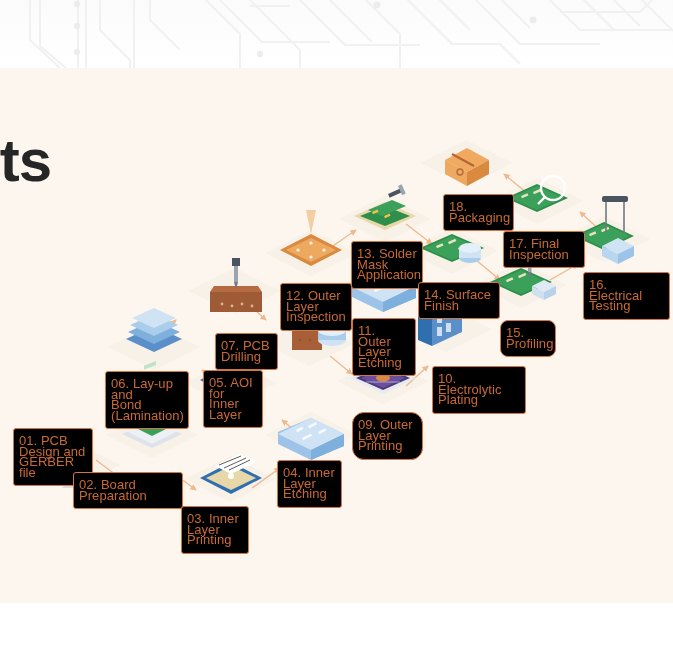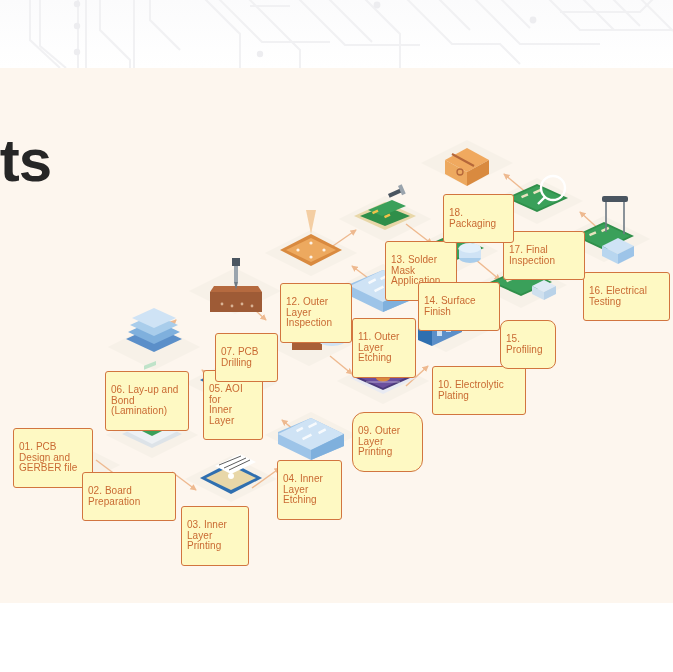--- a/index.html
+++ b/index.html
@@ -25,23 +25,23 @@
     color:#262626;line-height:1;white-space:nowrap;
   }
 
   
   .diagram{position:absolute;left:0;top:68px;width:673px;height:535px;}
   .diagram svg{position:absolute;left:0;top:0;}
 
   
   .chip{
     position:absolute;box-sizing:border-box;
-    background:#fef9c3;border:1px solid #d2753f;border-radius:3px;
-    color:#c96a33;font-size:10px;line-height:10.5px;
-    padding:13px 5px;white-space:pre-line;
+    background:#000000;border:1px solid #d2753f;border-radius:3px;
+    color:#c96a33;font-size:13px;line-height:10.5px;
+    padding:7px 5px;white-space:pre-line;
     letter-spacing:.05px;
   }
 </style>
 </head>
 <body>
 
 <div id="stage">
 
   <div class="band-top">
     <svg class="circuit" viewBox="0 0 673 68" width="673" height="68">
@@ -349,38 +349,38 @@
         <polygon points="467,80 489,92 467,104 445,92" fill="#f0a95f"></polygon>
         <polygon points="467,104 489,92 489,106 467,118" fill="#d98a3f"></polygon>
         <polygon points="445,92 467,104 467,118 445,106" fill="#eda95f"></polygon>
         <path d="M452,86 L474,98" stroke="#b5673a" stroke-width="2.2" fill="none"></path>
         <circle cx="460" cy="104" r="3" fill="none" stroke="#b5673a" stroke-width="1.3"></circle>
       </g>
     </svg>
 
     <div class="chip" style="left:5px;top:360px;width:80px;margin-left:8px;">01. PCB Design and
 GERBER file</div>
-    <div class="chip" style="left:82px;top:404px;width:94px;">02. Board Preparation</div>
+    <div class="chip" style="left:73px;top:404px;width:110px;">02. Board Preparation</div>
     <div class="chip" style="left:181px;top:438px;width:68px;">03. Inner Layer
 Printing</div>
     <div class="chip" style="left:277px;top:392px;width:65px;">04. Inner Layer
 Etching</div>
     <div class="chip" style="left:203px;top:302px;width:60px;">05. AOI for
 Inner Layer</div>
     <div class="chip" style="left:105px;top:303px;width:84px;">06. Lay-up and
 Bond (Lamination)</div>
     <div class="chip" style="left:215px;top:265px;width:63px;">07. PCB Drilling</div>
     <div class="chip" style="left:352px;top:344px;width:71px;border-radius:12px;">09. Outer Layer
 Printing</div>
     <div class="chip" style="left:424px;top:298px;width:94px;margin-left:8px;">10. Electrolytic Plating</div>
     <div class="chip" style="left:352px;top:250px;width:64px;">11. Outer Layer
 Etching</div>
     <div class="chip" style="left:280px;top:215px;width:72px;">12. Outer Layer
 Inspection</div>
-    <div class="chip" style="left:351px;top:173px;width:72px;margin-left:34px;">13. Solder Mask
+    <div class="chip" style="left:351px;top:173px;width:72px;">13. Solder Mask
 Application</div>
     <div class="chip" style="left:418px;top:214px;width:82px;">14. Surface Finish</div>
     <div class="chip" style="left:500px;top:252px;width:56px;border-radius:8px;">15. Profiling</div>
     <div class="chip" style="left:583px;top:204px;width:87px;">16. Electrical Testing</div>
     <div class="chip" style="left:503px;top:163px;width:82px;">17. Final Inspection</div>
     <div class="chip" style="left:443px;top:126px;width:71px;">18. Packaging</div>
 
   </div>
 </div>
 

